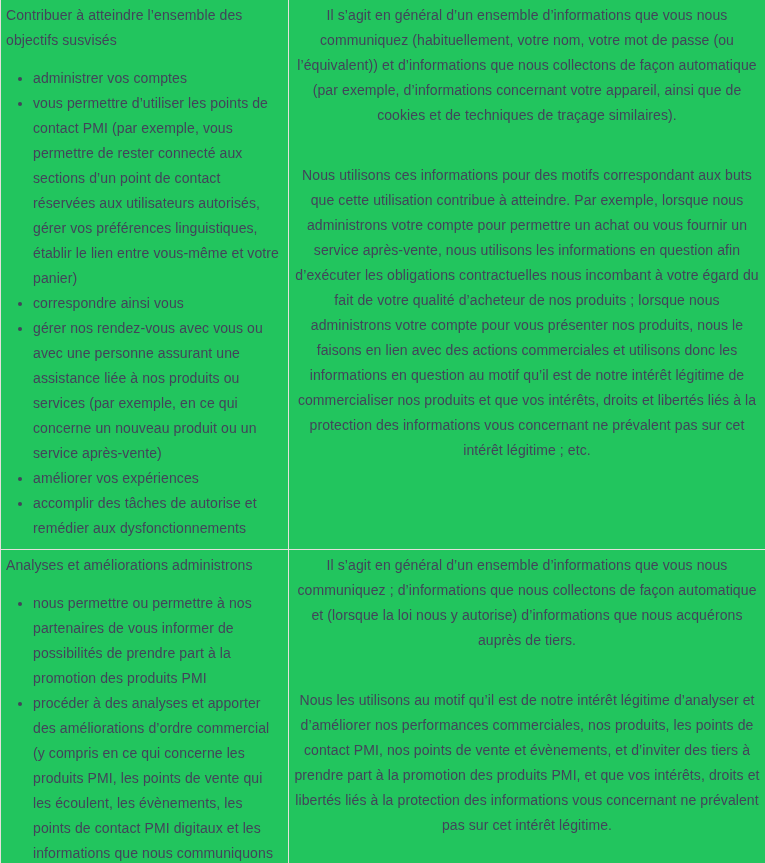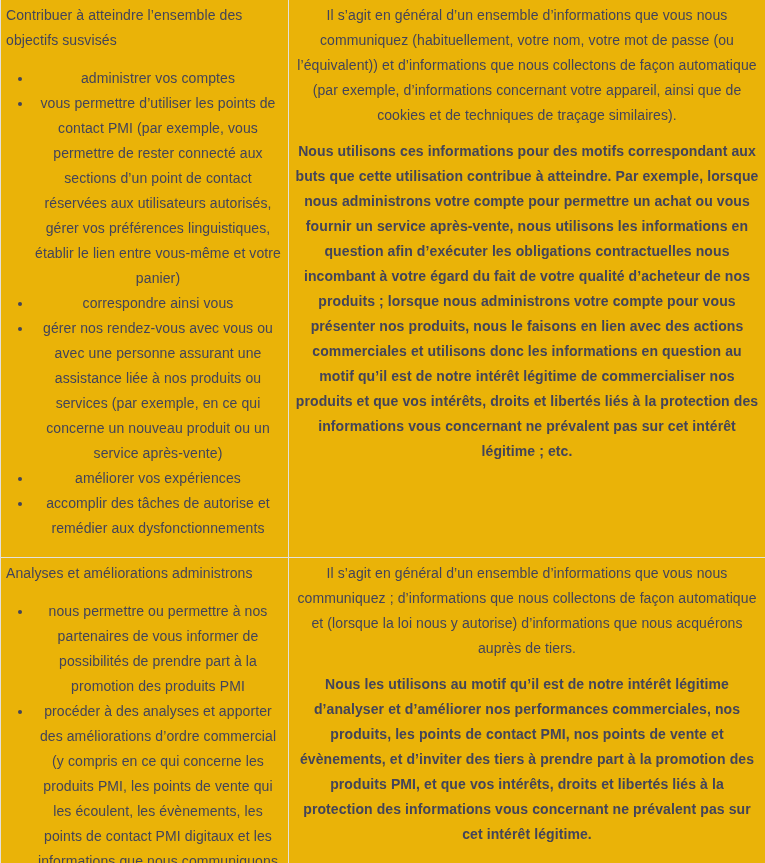--- a/index.html
+++ b/index.html
@@ -22,50 +22,48 @@
     width: 765px;
     border-collapse: collapse;
     table-layout: fixed;
   }
   .tr { display: table-row; }
   .td {
     display: table-cell;
     vertical-align: top;
     border: 1px solid #e4e1db;
     border-top: none;
-    background: #eab308;
-    padding: 3px 5px 16px 5px;
+    background: #22c55e;
+    padding: 3px 5px 8px 5px;
     box-sizing: border-box;
   }
   .td.purpose-col { width: 288px; }
   .td.details-col { width: 477px; }
   .tr-1 .td { height: 496px; }
   .tr-2 .td { height: 358px; }
   .cell-heading {
     margin: 0;
     font-weight: normal;
     font-size: 14px;
     line-height: 25px;
   }
   ul.purpose-list {
     margin: 13px 0 0 0;
     padding: 0 0 0 27px;
   }
   ul.purpose-list li {
     margin: 0;
     padding: 0;
-    text-align: center;
   }
   .details-col p {
     margin: 0;
     text-align: center;
   }
   .details-col p + p {
-    margin-top: 11px;
-    font-weight: bold;
+    margin-top: 35px;
   }
 </style>
 </head>
 <body>
 
 <div class="policy-table">
 
   <div class="tr tr-1">
     <div class="td purpose-col">
       <p class="cell-heading">Contribuer à atteindre l’ensemble des objectifs susvisés</p>

